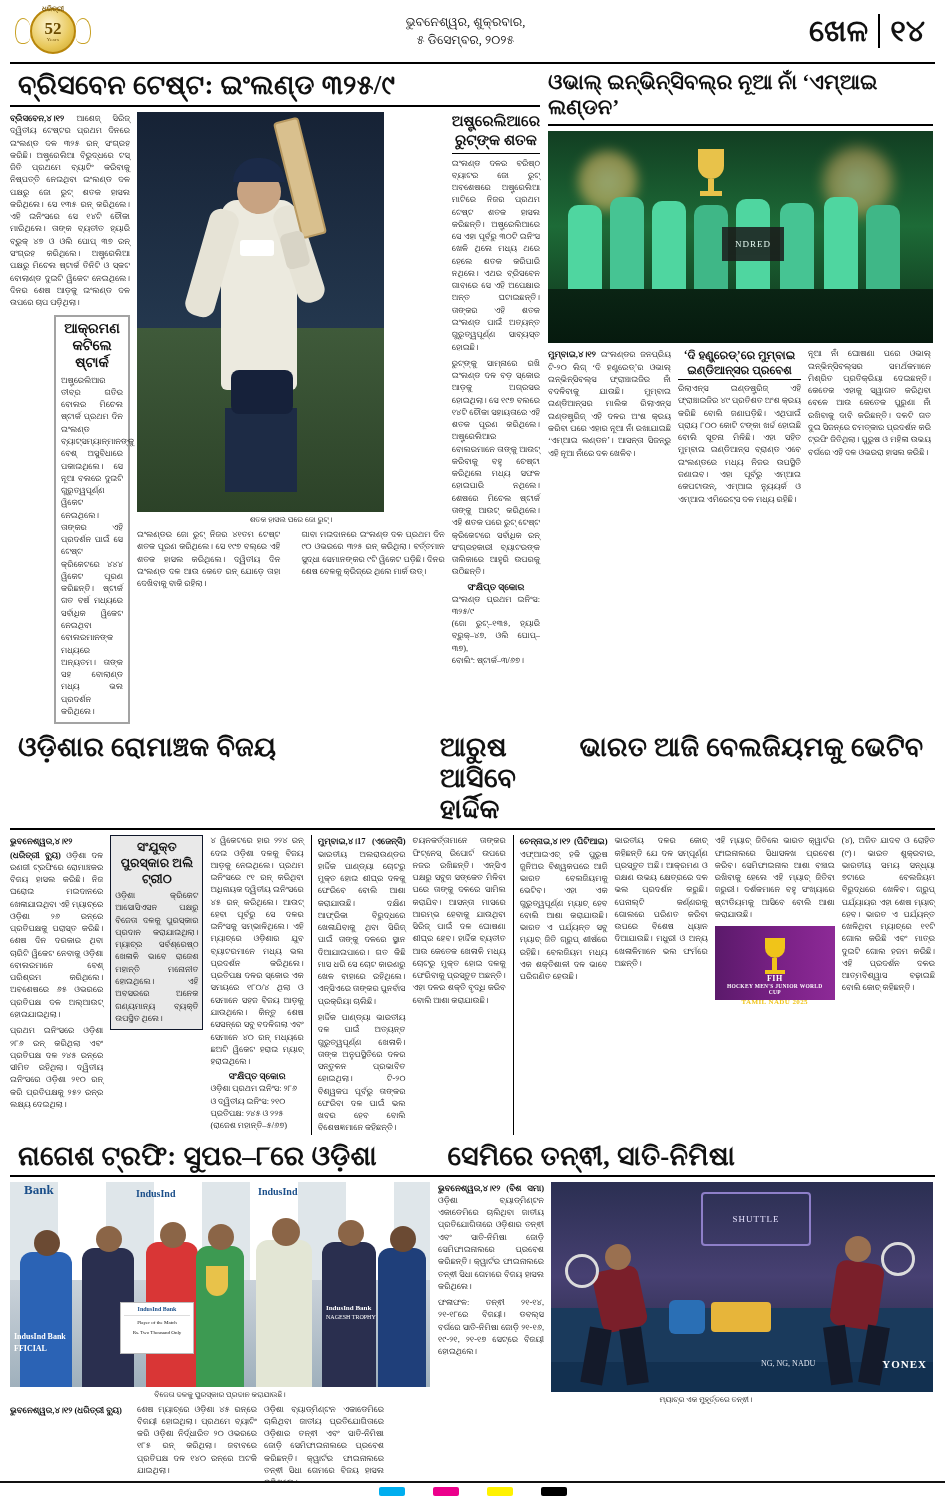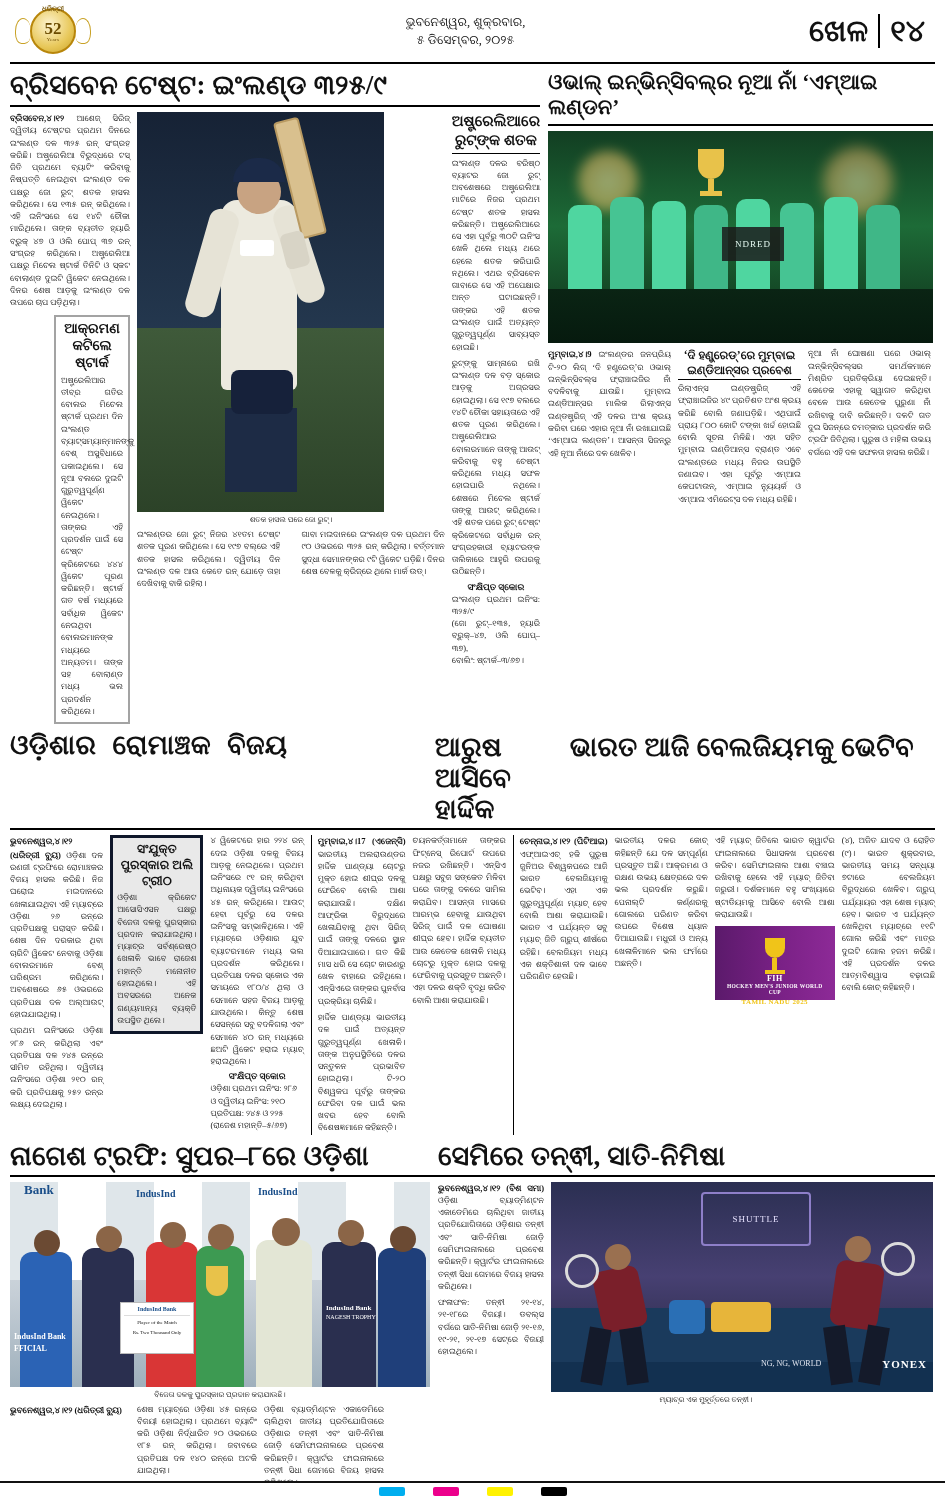--- a/index.html
+++ b/index.html
@@ -67,20 +67,21 @@
     padding-right: 6px;
   }
   .mast-sep { width:2px; height:34px; background:#000; }
 
   
   .hl-big {
     font-size: 27px;
     font-weight: bold;
     letter-spacing: .2px;
     line-height: 1.15;
+    margin-left: 8px;
   }
   .hl-med { font-size: 21px; font-weight: bold; line-height:1.2; }
   .hl-sm  { font-size: 15px; font-weight: bold; line-height:1.25; text-align:center;}
   .body-txt {
     font-size: 8.3px;
     line-height: 1.48;
     text-align: justify;
     word-spacing: -0.2px;
     hyphens: auto;
   }
@@ -124,21 +125,21 @@
   .r-cols { display:flex; gap:7px; padding-top:5px; }
   .r-c { width: 123px; }
 
   
   .sec2 { padding-top:8px; }
   .sec2-heads { display:flex; gap:8px; border-bottom:2px solid #000; padding-bottom:3px;}
   .sec2-cols { display:flex; gap:7px; padding-top:5px; }
   .s2c { width: 120px; }
 
   .shade-box {
-    background:#e9e9e9; border:3px solid #0f172a; padding:4px;
+    background:#e9e9e9; border:1px solid #0f172a; padding:4px;
   }
   .shade-box .bh { font-size:12.5px; font-weight:bold; text-align:center; line-height:1.25;}
 
   .fih-badge {
     width: 246px; height: 84px; margin: 5px 0;
     background: linear-gradient(90deg,#5b1a6b,#7a2186 55%,#8d2a97);
     color:#fff; display:flex; align-items:center; gap:8px; padding:6px 8px;
   }
   .fih-cup {
     width:40px;height:56px;flex:0 0 auto;position:relative;
@@ -281,38 +282,38 @@
         <div style="position:absolute;left:188px;top:68px;width:34px;height:92px;background:#4fd6a0;border-radius:10px 10px 0 0;"></div>
         <div style="position:absolute;left:232px;top:72px;width:34px;height:88px;background:#46c493;border-radius:10px 10px 0 0;"></div>
         <div style="position:absolute;left:276px;top:66px;width:34px;height:94px;background:#4fd6a0;border-radius:10px 10px 0 0;"></div>
         <div style="position:absolute;left:318px;top:74px;width:34px;height:86px;background:#3fb787;border-radius:10px 10px 0 0;"></div>
         <div style="position:absolute;left:0;bottom:0;width:100%;height:54px;background:linear-gradient(#0a2414,#061a0e);"></div>
         <div style="position:absolute;left:174px;top:96px;width:62px;height:34px;background:#1b1b1b;color:#fff;font-size:9px;display:flex;align-items:center;justify-content:center;letter-spacing:1px;opacity:.85;">NDRED</div>
       </div>
       <div class="r-cols">
         <div class="r-c">
           <div class="body-txt">
-            <span class="dateline">ମୁମ୍ବାଇ,୪।9</span>
+            <span class="dateline">ମୁମ୍ବାଇ,୪।୧୨</span>
             <span>ଇଂଲଣ୍ଡର ଜନପ୍ରିୟ ଟି-୨୦ ଲିଗ୍ ‘ଦି ହଣ୍ଡ୍ରେଡ୍’ର ଓଭାଲ୍ ଇନ୍‌ଭିନ୍‌ସିବଲ୍ସ ଫ୍ରାଞ୍ଚାଇଜିର ନାଁ ବଦଳିବାକୁ ଯାଉଛି। ମୁମ୍ବାଇ ଇଣ୍ଡିଆନ୍ସର ମାଲିକ ରିଲାଏନ୍ସ ଇଣ୍ଡଷ୍ଟ୍ରିଜ୍ ଏହି ଦଳର ଅଂଶ କ୍ରୟ କରିବା ପରେ ଏହାର ନୂଆ ନାଁ ରଖାଯାଇଛି ‘ଏମ୍‌ଆଇ ଲଣ୍ଡନ’। ଆସନ୍ତା ସିଜନ୍‌ରୁ ଏହି ନୂଆ ନାଁରେ ଦଳ ଖେଳିବ।</span>
           </div>
         </div>
         <div class="r-c">
           <div class="hl-sm" style="font-size:11.5px;border-bottom:1px solid #000;padding-bottom:2px;">‘ଦି ହଣ୍ଡ୍ରେଡ୍’ରେ ମୁମ୍ବାଇ ଇଣ୍ଡିଆନ୍‌ସର ପ୍ରବେଶ</div>
           <div class="body-txt" style="padding-top:3px;">ରିଲାଏନ୍ସ ଇଣ୍ଡଷ୍ଟ୍ରିଜ୍ ଏହି ଫ୍ରାଞ୍ଚାଇଜିର ୪୯ ପ୍ରତିଶତ ଅଂଶ କ୍ରୟ କରିଛି ବୋଲି ଜଣାପଡ଼ିଛି। ଏଥିପାଇଁ ପ୍ରାୟ ୮୦୦ କୋଟି ଟଙ୍କା ଖର୍ଚ୍ଚ ହୋଇଛି ବୋଲି ସୂଚନା ମିଳିଛି। ଏହା ସହିତ ମୁମ୍ବାଇ ଇଣ୍ଡିଆନ୍ସ ବ୍ରାଣ୍ଡ ଏବେ ଇଂଲଣ୍ଡରେ ମଧ୍ୟ ନିଜର ଉପସ୍ଥିତି ଜଣାଇବ। ଏହା ପୂର୍ବରୁ ଏମ୍‌ଆଇ କେପଟାଉନ୍, ଏମ୍‌ଆଇ ନ୍ୟୁୟର୍କ ଓ ଏମ୍‌ଆଇ ଏମିରେଟ୍ସ ଦଳ ମଧ୍ୟ ରହିଛି।</div>
         </div>
         <div class="r-c">
-          <div class="body-txt">ନୂଆ ନାଁ ଘୋଷଣା ପରେ ଓଭାଲ୍ ଇନ୍‌ଭିନ୍‌ସିବଲ୍ସର ସମର୍ଥକମାନେ ମିଶ୍ରିତ ପ୍ରତିକ୍ରିୟା ଦେଇଛନ୍ତି। କେତେକ ଏହାକୁ ସ୍ୱାଗତ କରିଥିବା ବେଳେ ଆଉ କେତେକ ପୁରୁଣା ନାଁ ରଖିବାକୁ ଦାବି କରିଛନ୍ତି। ଦଳଟି ଗତ ଦୁଇ ସିଜନ୍‌ରେ ଚମତ୍କାର ପ୍ରଦର୍ଶନ କରି ଟ୍ରଫି ଜିତିଥିଲା। ପୁରୁଷ ଓ ମହିଳା ଉଭୟ ବର୍ଗରେ ଏହି ଦଳ ସଫଳତା ହାସଲ କରିଛି।</div>
+          <div class="body-txt">ନୂଆ ନାଁ ଘୋଷଣା ପରେ ଓଭାଲ୍ ଇନ୍‌ଭିନ୍‌ସିବଲ୍ସର ସମର୍ଥକମାନେ ମିଶ୍ରିତ ପ୍ରତିକ୍ରିୟା ଦେଇଛନ୍ତି। କେତେକ ଏହାକୁ ସ୍ୱାଗତ କରିଥିବା ବେଳେ ଆଉ କେତେକ ପୁରୁଣା ନାଁ ରଖିବାକୁ ଦାବି କରିଛନ୍ତି। ଦଳଟି ଗତ ଦୁଇ ସିଜନ୍‌ରେ ଚମତ୍କାର ପ୍ରଦର୍ଶନ କରି ଟ୍ରଫି ଜିତିଥିଲା। ପୁରୁଷ ଓ ମହିଳା ଉଭୟ ବର୍ଗରେ ଏହି ଦଳ ଓଭରରା ହାସଲ କରିଛି।</div>
         </div>
       </div>
     </div>
   </div>
 
   <div class="sec2">
     <div class="sec2-heads">
-      <div style="width:420px;font-family:Liberation Mono, monospace;" class="hl-big">ଓଡ଼ିଶାର ରୋମାଞ୍ଚକ ବିଜୟ</div>
+      <div style="width:420px;" class="hl-big">ଓଡ଼ିଶାର ରୋମାଞ୍ଚକ ବିଜୟ</div>
       <div style="width:128px;" class="hl-big">ଆରୁଷ ଆସିବେ ହାର୍ଦ୍ଦିକ</div>
       <div style="width:368px;" class="hl-big">ଭାରତ ଆଜି ବେଲଜିୟମକୁ ଭେଟିବ</div>
     </div>
 
     <div class="sec2-cols">
 
       <div class="s2c">
         <div class="body-txt">
           <span class="dateline">ଭୁବନେଶ୍ୱର,୪।୧୨ (ଧରିତ୍ରୀ ବ୍ୟୁ)</span>
           <span>ଓଡ଼ିଶା ଦଳ ରଣଜୀ ଟ୍ରଫିରେ ରୋମାଞ୍ଚକର ବିଜୟ ହାସଲ କରିଛି। ନିଜ ଘରୋଇ ମଇଦାନରେ ଖେଳାଯାଇଥିବା ଏହି ମ୍ୟାଚ୍‌ରେ ଓଡ଼ିଶା ୨୬ ରନ୍‌ରେ ପ୍ରତିପକ୍ଷକୁ ପରାସ୍ତ କରିଛି। ଶେଷ ଦିନ ଦରକାର ଥିବା ଚାରିଟି ୱିକେଟ ନେବାକୁ ଓଡ଼ିଶା ବୋଲରମାନେ ବେଶ୍ ପରିଶ୍ରମ କରିଥିଲେ। ଅବଶେଷରେ ୬୫ ଓଭରରେ ପ୍ରତିପକ୍ଷ ଦଳ ଅଲ୍‌ଆଉଟ୍ ହୋଇଯାଇଥିଲା।</span>
@@ -457,21 +458,21 @@
               <div style="position:absolute;left:72px;top:146px;width:22px;height:56px;background:#141a2a;transform:rotate(-8deg);"></div>
               <div style="position:absolute;left:14px;top:72px;width:34px;height:34px;border:3px solid #dcdcdc;border-radius:50%;"></div>
               <div style="position:absolute;left:282px;top:80px;width:48px;height:66px;background:#7a1f2a;border-radius:10px;transform:rotate(8deg);"></div>
               <div style="position:absolute;left:294px;top:54px;width:26px;height:26px;background:#9a7050;border-radius:50%;"></div>
               <div style="position:absolute;left:276px;top:144px;width:22px;height:58px;background:#141a2a;transform:rotate(-8deg);"></div>
               <div style="position:absolute;left:312px;top:144px;width:22px;height:58px;background:#141a2a;transform:rotate(10deg);"></div>
               <div style="position:absolute;left:330px;top:60px;width:34px;height:34px;border:3px solid #dcdcdc;border-radius:50%;"></div>
               <div style="position:absolute;left:160px;top:120px;width:60px;height:30px;background:#e7b53a;border-radius:4px;"></div>
               <div style="position:absolute;left:118px;top:118px;width:36px;height:34px;background:#2a6fb5;border-radius:6px;"></div>
               <div style="position:absolute;right:6px;bottom:22px;font-size:11px;font-weight:bold;color:#fff;letter-spacing:1px;">YONEX</div>
-              <div style="position:absolute;left:210px;bottom:24px;font-size:8px;color:#dfe4ef;">NG, NG, WORLD</div>
+              <div style="position:absolute;left:210px;bottom:24px;font-size:8px;color:#dfe4ef;">NG, NG, NADU</div>
             </div>
             <div class="caption">ମ୍ୟାଚ୍‌ର ଏକ ମୁହୂର୍ତ୍ତରେ ତନ୍ଵୀ।</div>
           </div>
         </div>
         <div style="display:flex;gap:7px;padding-top:4px;">
           
           
           
           
         </div>

